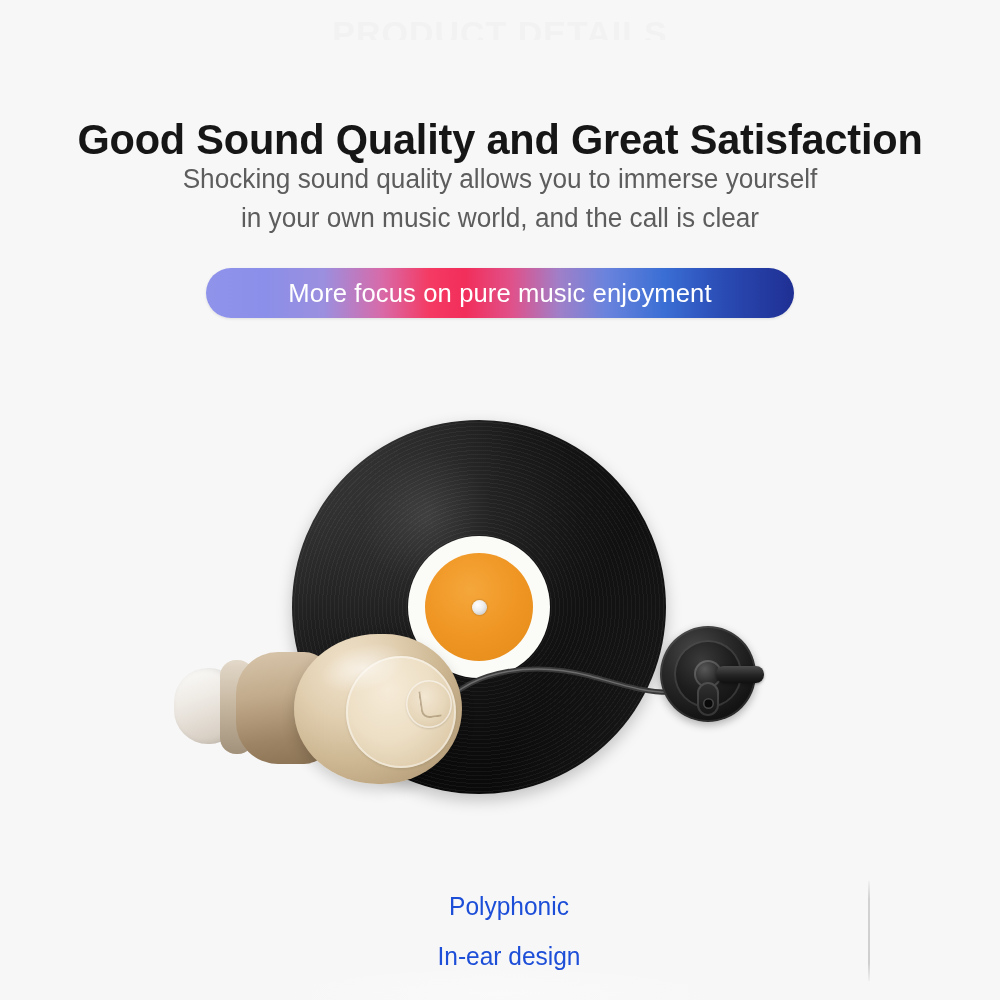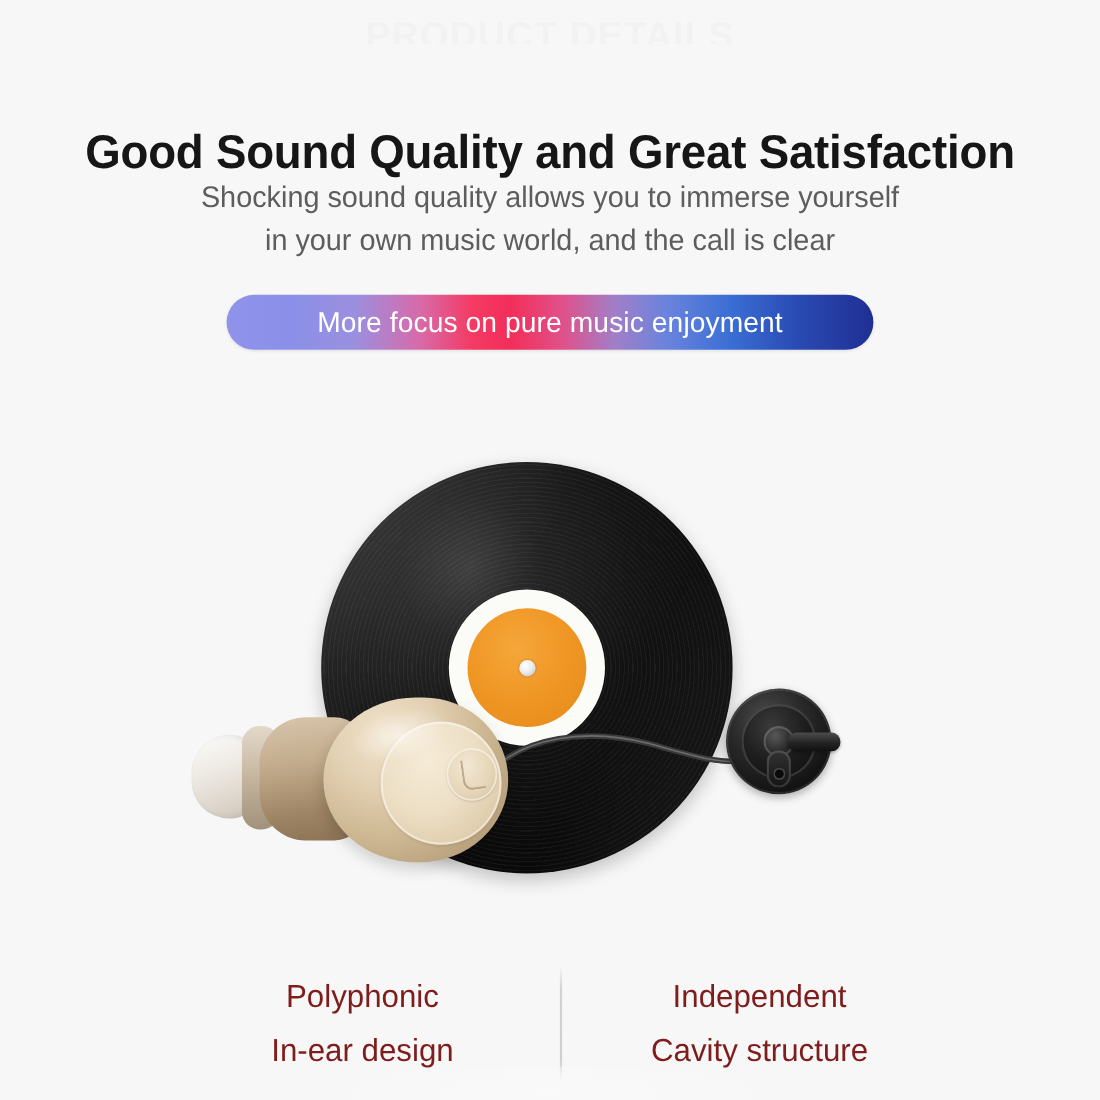--- a/index.html
+++ b/index.html
@@ -373,22 +373,22 @@
     top: 856px;
     left: 150px;
     width: 720px;
     height: 110px;
     display: flex;
     align-items: center;
   }
   .feature {
     flex: 1 1 0;
     text-align: center;
-    color: #7f1d1d;
-    font-size: 29px;
+    color: #1d4ed8;
+    font-size: 25px;
     line-height: 50px;
     font-weight: 400;
   }
   .feature .ln {
     display: block;
     white-space: nowrap;
     transform: scaleX(0.98);
   }
   .divider {
     flex: 0 0 1px;
@@ -473,22 +473,18 @@
     <div class="feature">
       <span class="ln">Polyphonic</span>
       <span class="ln">In-ear design</span>
     </div>
 
     <div class="divider"></div>
 
 
     <div class="divider"></div>
 
-    <div class="feature">
-      <span class="ln">Independent</span>
-      <span class="ln">Cavity structure</span>
-    </div>
 
   </div>
 
   <div class="ghost-bottom"></div>
 
 </div>
 
 </body></html>

